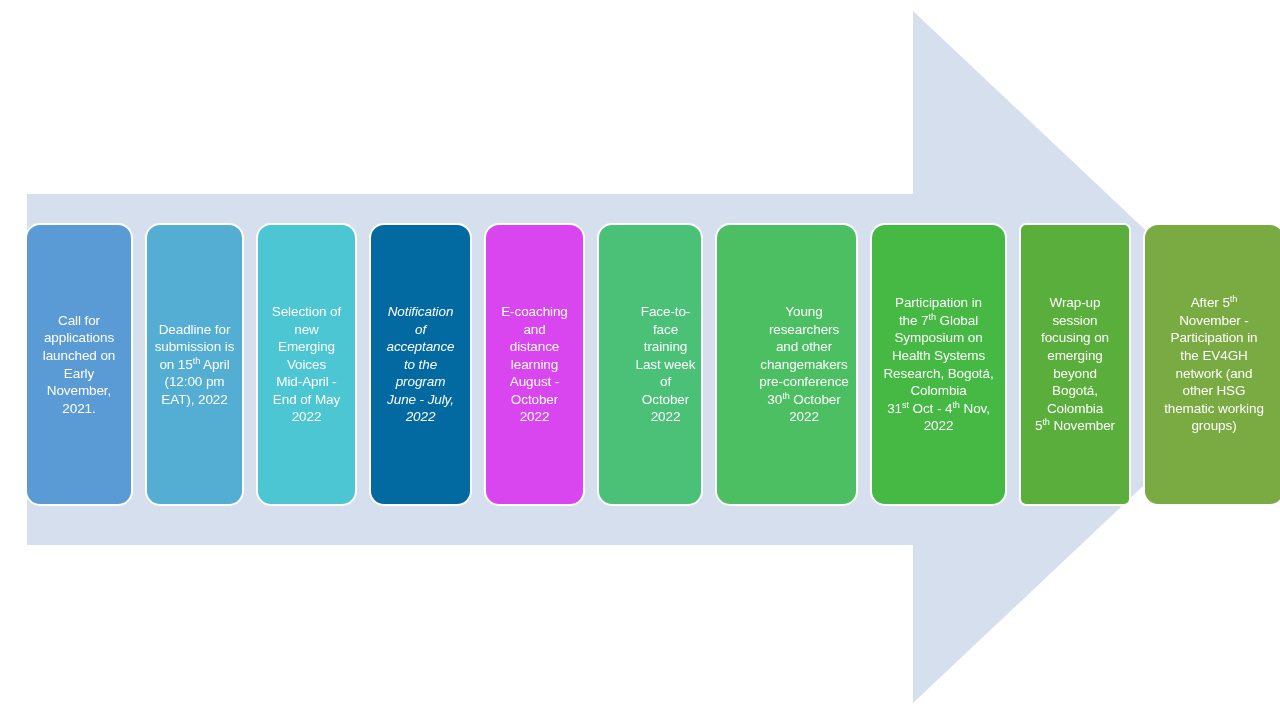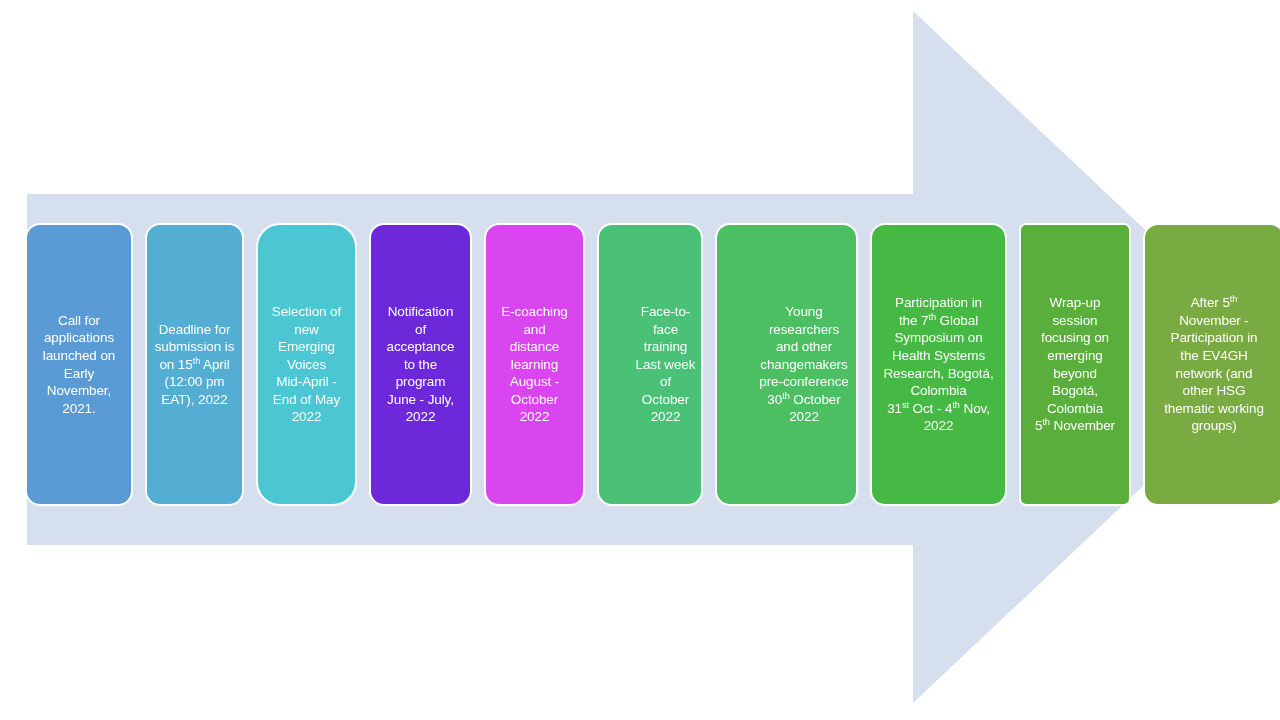--- a/index.html
+++ b/index.html
@@ -95,25 +95,25 @@
   <div id="steps">
 
     <div class="step-card w1" style="background:#5b9bd5;">
       <div class="step-text">Call for<br>applications<br>launched on<br>Early<br>November,<br>2021.</div>
     </div>
 
     <div class="step-card w2" style="background:#54aed3;">
       <div class="step-text">Deadline for<br>submission is<br>on 15<sup>th</sup> April<br>(12:00 pm<br>EAT), 2022</div>
     </div>
 
-    <div class="step-card w3" style="background:#4cc6d2;border-radius:24px;">
+    <div class="step-card w3" style="background:#4cc6d2;">
       <div class="step-text">Selection of<br>new<br>Emerging<br>Voices<br>Mid-April -<br>End of May<br>2022</div>
     </div>
 
-    <div class="step-card w4" style="background:#6d28d9;">
+    <div class="step-card w4" style="background:#0369a1;font-style:italic;">
       <div class="step-text">Notification<br>of<br>acceptance<br>to the<br>program<br>June - July,<br>2022</div>
     </div>
 
     <div class="step-card w5" style="background:#d946ef;">
       <div class="step-text">E-coaching<br>and<br>distance<br>learning<br>August -<br>October<br>2022</div>
     </div>
 
     <div class="step-card w6" style="background:#4bc178;">
       <div class="step-text">Face-to-face<br>training<br>Last week of<br>October<br>2022</div>
     </div>

